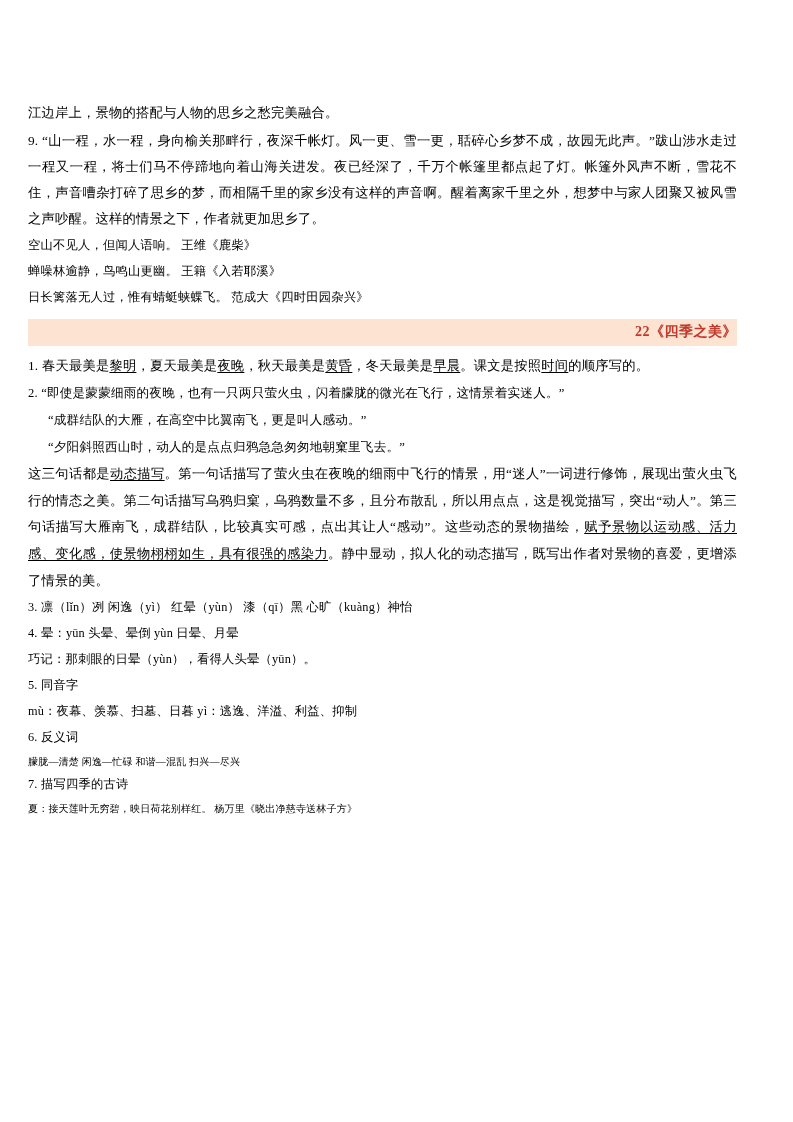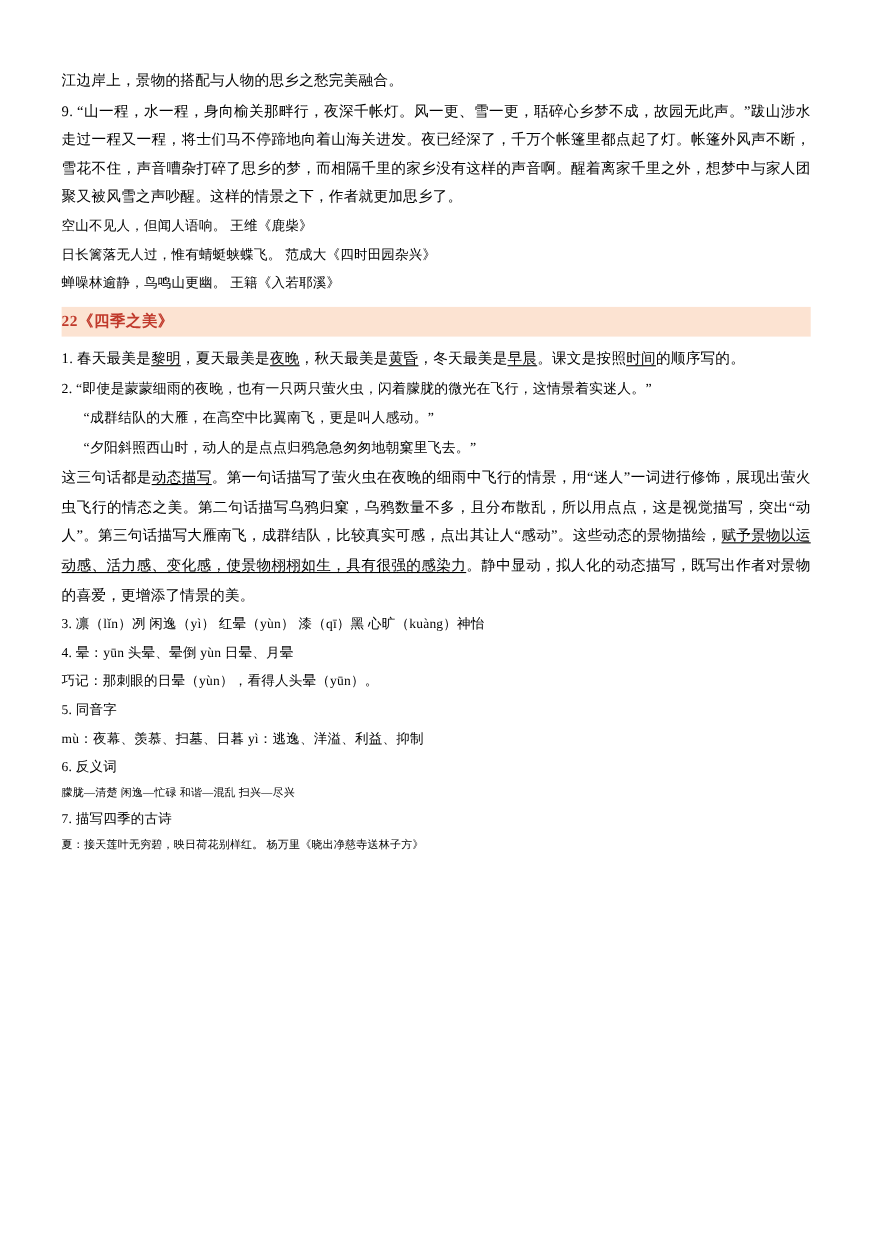--- a/index.html
+++ b/index.html
@@ -12,21 +12,22 @@
     height: 1122px;
     font-family: "Liberation Serif", "DejaVu Serif", serif;
     color: #000000;
     position: relative;
     overflow: hidden;
   }
   .page {
     box-sizing: border-box;
     width: 793px;
     height: 820px;
-    padding: 60px 56px 40px 56px;
+    padding: 60px 56px 40px 28px;
+    margin-top: 40px;
   }
   .para {
     font-size: 13.3px;
     line-height: 1.95;
     text-align: justify;
     margin: 0 0 2px 0;
     letter-spacing: 0.2px;
   }
   .small {
     font-size: 12.3px;
@@ -47,21 +48,21 @@
     padding-left: 20px;
     letter-spacing: 0.2px;
   }
   .quote-first {
     padding-left: 0;
   }
   .title-bar {
     background: #fce3d2;
     color: #c0392b;
     font-weight: bold;
-    text-align: left;
+    text-align: right;
     font-size: 14px;
     padding: 4px 0 5px 0;
     margin: 9px 0 7px 0;
     letter-spacing: 0.5px;
   }
   u.u {
     text-decoration: underline;
     text-underline-offset: 2px;
     font-family: Liberation Mono, monospace;
   }
@@ -70,22 +71,22 @@
 <body>
 
 <div class="page">
 
   <p class="para">江边岸上，景物的搭配与人物的思乡之愁完美融合。</p>
 
   <p class="para">9.  “山一程，水一程，身向榆关那畔行，夜深千帐灯。风一更、雪一更，聒碎心乡梦不成，故园无此声。”跋山涉水走过一程又一程，将士们马不停蹄地向着山海关进发。夜已经深了，千万个帐篷里都点起了灯。帐篷外风声不断，雪花不住，声音嘈杂打碎了思乡的梦，而相隔千里的家乡没有这样的声音啊。醒着离家千里之外，想梦中与家人团聚又被风雪之声吵醒。这样的情景之下，作者就更加思乡了。</p>
 
 
   <p class="small">空山不见人，但闻人语响。    王维《鹿柴》</p>
+  <p class="small">蝉噪林逾静，鸟鸣山更幽。    王籍《入若耶溪》</p>
   <p class="small">日长篱落无人过，惟有蜻蜓蛱蝶飞。   范成大《四时田园杂兴》</p>
-  <p class="small">蝉噪林逾静，鸟鸣山更幽。    王籍《入若耶溪》</p>
 
   <div class="title-bar">22《四季之美》</div>
 
   <p class="para"><span>1. 春天最美是</span><u class="u">黎明</u><span>，夏天最美是</span><u class="u">夜晚</u><span>，秋天最美是</span><u class="u">黄昏</u><span>，冬天最美是</span><u class="u">早晨</u><span>。课文是按照</span><u class="u">时间</u><span>的顺序写的。</span></p>
 
   <p class="quote-block quote-first">2.  “即使是蒙蒙细雨的夜晚，也有一只两只萤火虫，闪着朦胧的微光在飞行，这情景着实迷人。”</p>
   <p class="quote-block">“成群结队的大雁，在高空中比翼南飞，更是叫人感动。”</p>
   <p class="quote-block">“夕阳斜照西山时，动人的是点点归鸦急急匆匆地朝窠里飞去。”</p>
 
   <p class="para"><span>这三句话都是</span><u class="u">动态描写</u><span>。第一句话描写了萤火虫在夜晚的细雨中飞行的情景，用“迷人”一词进行修饰，展现出萤火虫飞行的情态之美。第二句话描写乌鸦归窠，乌鸦数量不多，且分布散乱，所以用点点，这是视觉描写，突出“动人”。第三句话描写大雁南飞，成群结队，比较真实可感，点出其让人“感动”。这些动态的景物描绘，</span><u class="u">赋予景物以运动感、活力感、变化感，使景物栩栩如生，具有很强的感染力</u><span>。静中显动，拟人化的动态描写，既写出作者对景物的喜爱，更增添了情景的美。</span></p>

